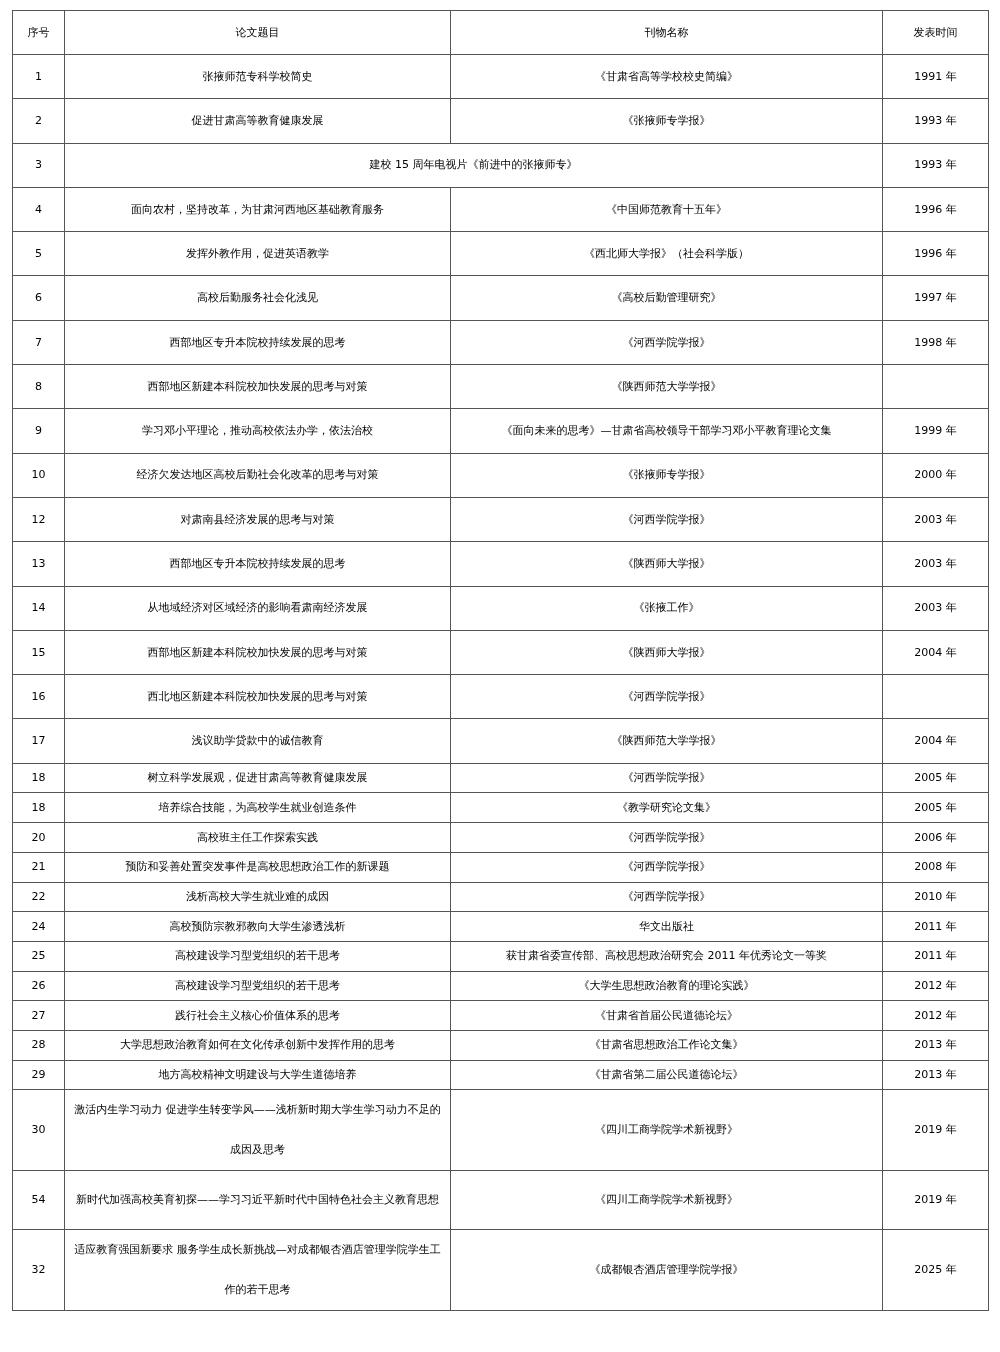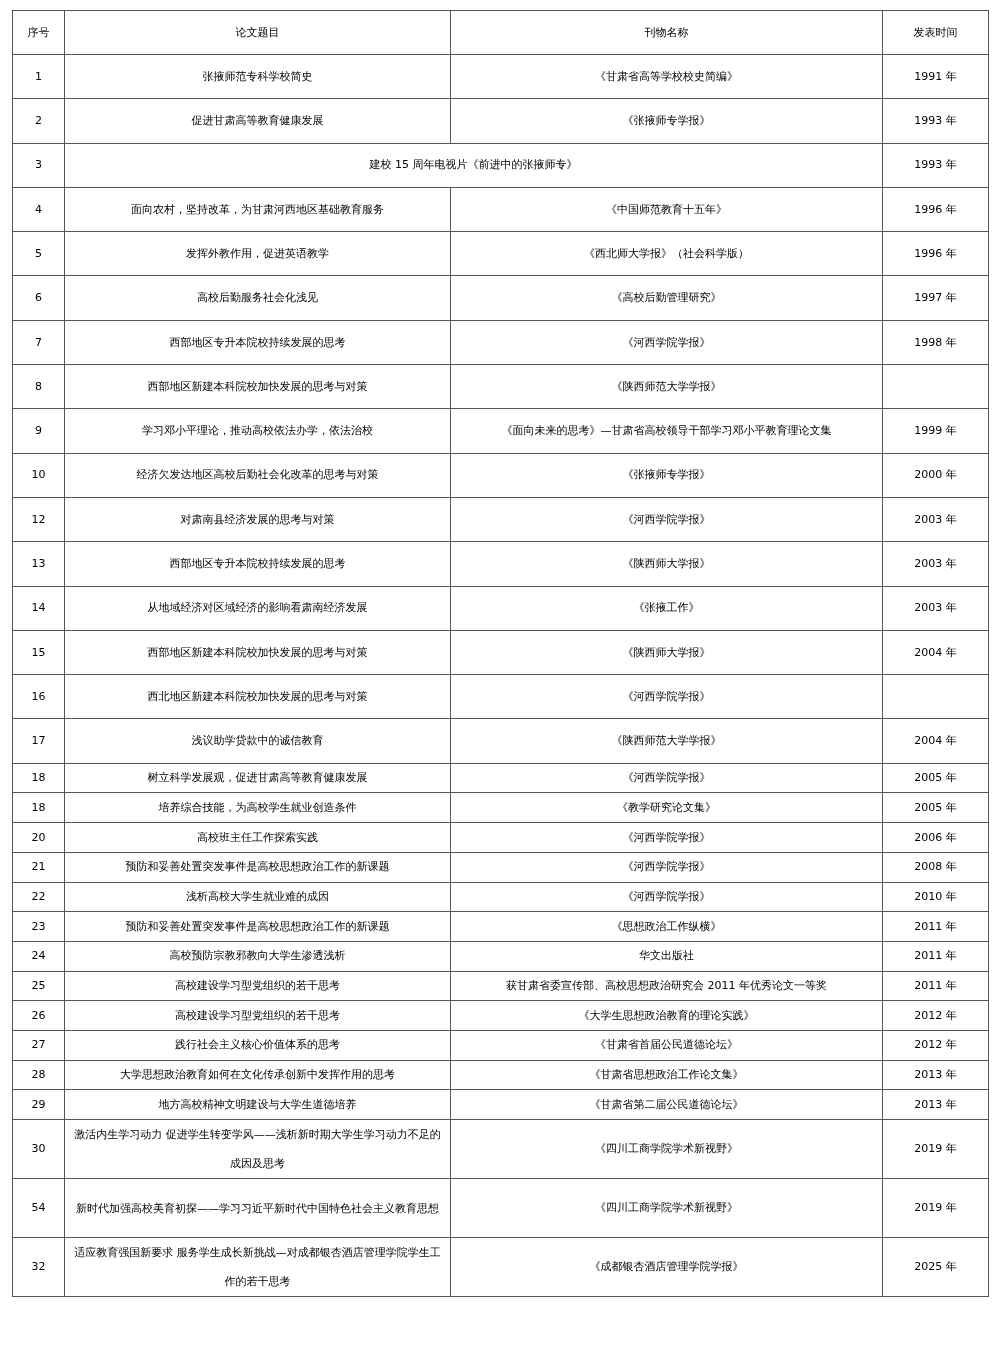--- a/index.html
+++ b/index.html
@@ -8,21 +8,21 @@
   table.pubs { position: absolute; left: 12px; top: 10px; width: 976px;
                border-collapse: collapse; table-layout: fixed; font-size: 11px; }
   table.pubs td, table.pubs th { border: 1px solid #555; text-align: center;
                vertical-align: middle; padding: 0 4px; font-weight: normal; line-height: 1.25; }
   table.pubs th { height: 43px; }
   col.c-no { width: 52px; } col.c-title { width: 386px; }
   col.c-journal { width: 432px; } col.c-year { width: 106px; }
   tr.tall td { height: 43.3px; }
   tr.short td { height: 28.7px; margin-top: 48px; }
   tr.double td { height: 58px; }
-  tr.double td.title { line-height: 29px; }
+  tr.double td.title { line-height: 40px; }
 </style>
 </head>
 <body>
 
 <table class="pubs">
   <colgroup>
     <col class="c-no">
       <col class="c-title">
       <col class="c-journal">
       <col class="c-year">
@@ -155,26 +155,20 @@
         <td>《河西学院学报》</td>
         <td>2008 年</td>
       </tr>
       <tr class="short">
         <td>22</td>
         <td class="title">浅析高校大学生就业难的成因</td>
         <td>《河西学院学报》</td>
         <td>2010 年</td>
       </tr>
       <tr class="short">
-        <td>23</td>
-        <td class="title">预防和妥善处置突发事件是高校思想政治工作的新课题</td>
-        <td>《思想政治工作纵横》</td>
-        <td>2011 年</td>
-      </tr>
-      <tr class="short">
         <td>24</td>
         <td class="title">高校预防宗教邪教向大学生渗透浅析</td>
         <td>华文出版社</td>
         <td>2011 年</td>
       </tr>
       <tr class="short">
         <td>25</td>
         <td class="title">高校建设学习型党组织的若干思考</td>
         <td>获甘肃省委宣传部、高校思想政治研究会 2011 年优秀论文一等奖</td>
         <td>2011 年</td>

